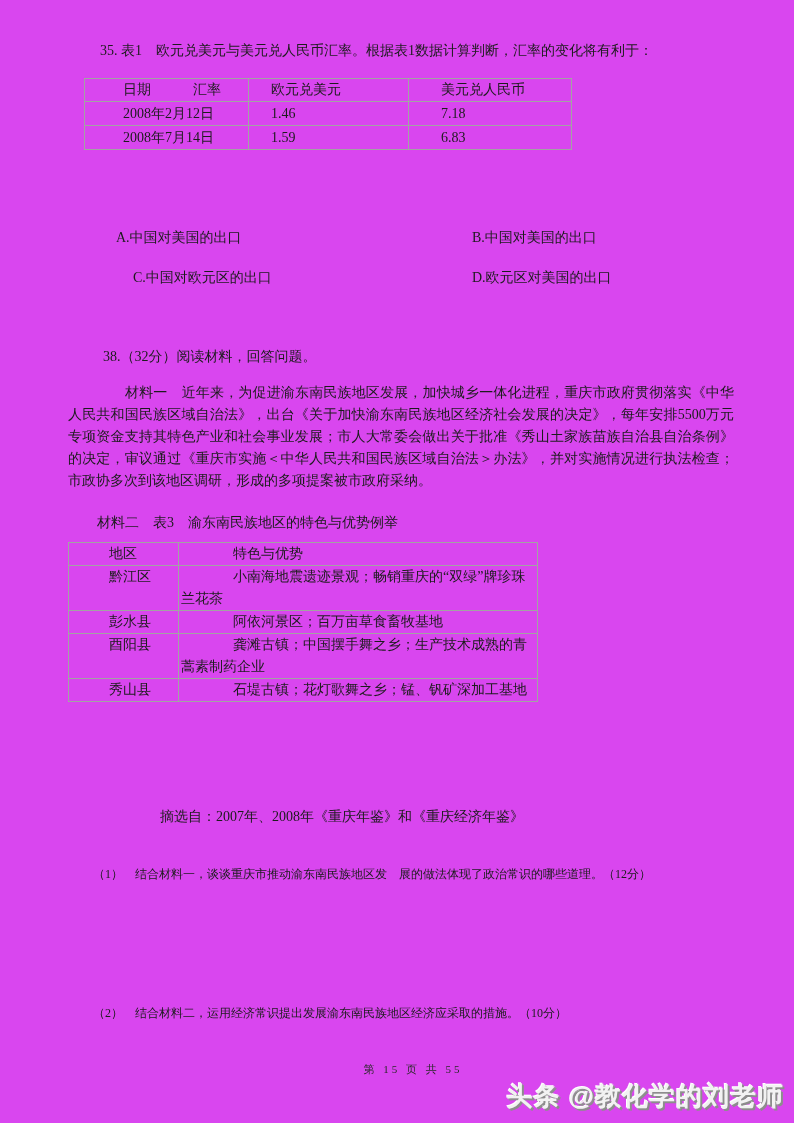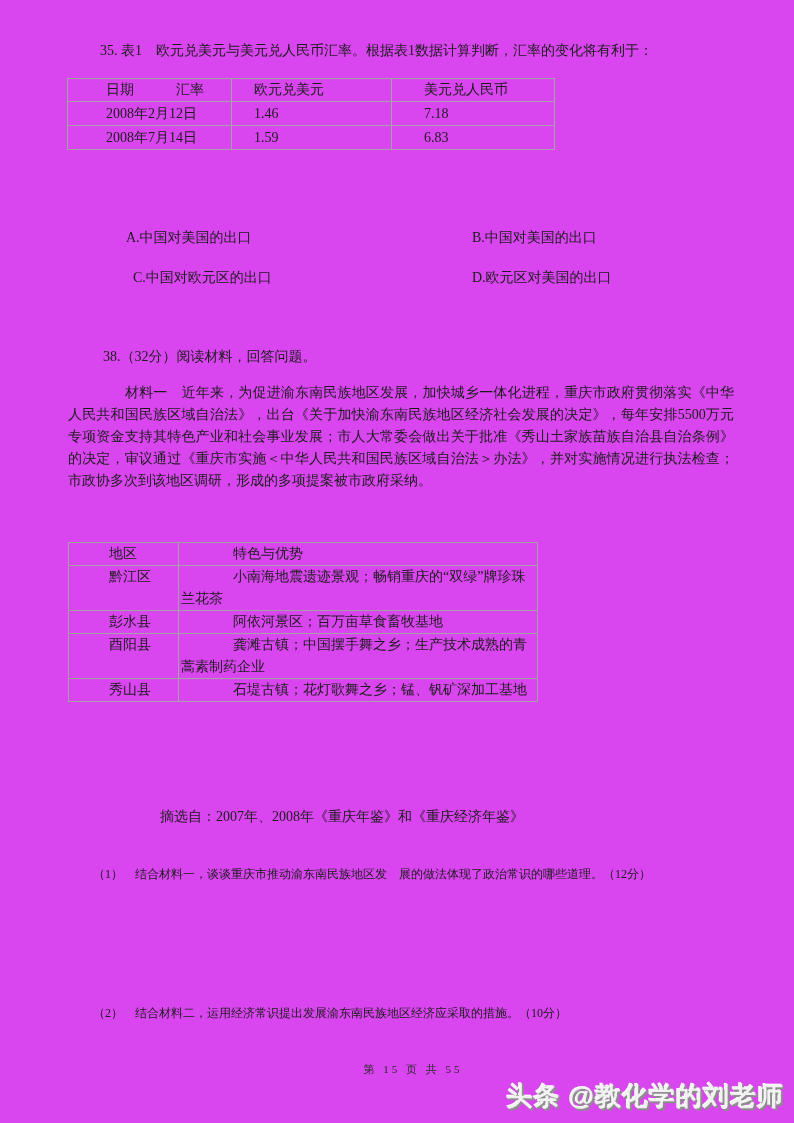--- a/index.html
+++ b/index.html
@@ -9,21 +9,21 @@
     height: 1123px;
     background: #d946ef;
     font-family: "Liberation Serif", "DejaVu Serif", serif;
     color: #1c1c1c;
     overflow: hidden;
   }
   .txt { position: absolute; font-size: 14px; line-height: 22px; white-space: pre-wrap; }
 
   
   table.t1 {
-    position: absolute; left: 67px; top: 78px;
+    position: absolute; left: 84px; top: 78px;
     border-collapse: collapse; table-layout: fixed;
   }
   table.t1 th, table.t1 td {
     border: 1px solid #a3a3a3;
     font-weight: normal; text-align: left;
     font-size: 14px; padding: 0; height: 22px;
     white-space: nowrap; overflow: hidden;
   }
   table.t1 td { height: 23px; }
   table.t1 .p1 { padding-left: 38px; }
@@ -102,29 +102,30 @@
         <td class="p3">7.18</td>
       </tr>
       <tr>
         <td class="p1">2008年7月14日</td>
         <td class="p2">1.59</td>
         <td class="p3">6.83</td>
       </tr>
     </tbody>
   </table>
 
-  <div class="opt" style="left:126px; top:229px;">A.中国对美国的出口</div>
+  <div class="opt" style="left:116px; top:229px;">A.中国对美国的出口</div>
   <div class="opt" style="left:472px; top:229px;">B.中国对美国的出口</div>
   <div class="opt" style="left:133px; top:269px;">C.中国对欧元区的出口</div>
   <div class="opt" style="left:472px; top:269px;">D.欧元区对美国的出口</div>
 
   <div class="txt" style="left:103px; top:346px; white-space:nowrap;">38.（32分）阅读材料，回答问题。</div>
 
   <div class="para" style="top:382px;">材料一　近年来，为促进渝东南民族地区发展，加快城乡一体化进程，重庆市政府贯彻落实《中华人民共和国民族区域自治法》，出台《关于加快渝东南民族地区经济社会发展的决定》，每年安排5500万元专项资金支持其特色产业和社会事业发展；市人大常委会做出关于批准《秀山土家族苗族自治县自治条例》的决定，审议通过《重庆市实施＜中华人民共和国民族区域自治法＞办法》，并对实施情况进行执法检查；市政协多次到该地区调研，形成的多项提案被市政府采纳。</div>
 
+  <div class="txt" style="left:97px; top:512px; white-space:nowrap;">材料二　表3　渝东南民族地区的特色与优势例举</div>
 
   <table class="t2">
     <colgroup>
         <col style="width:110px">
         <col style="width:359px">
       </colgroup>
     <thead>
       <tr>
         <th class="rc">地区</th>
         <th class="fc">特色与优势</th>

